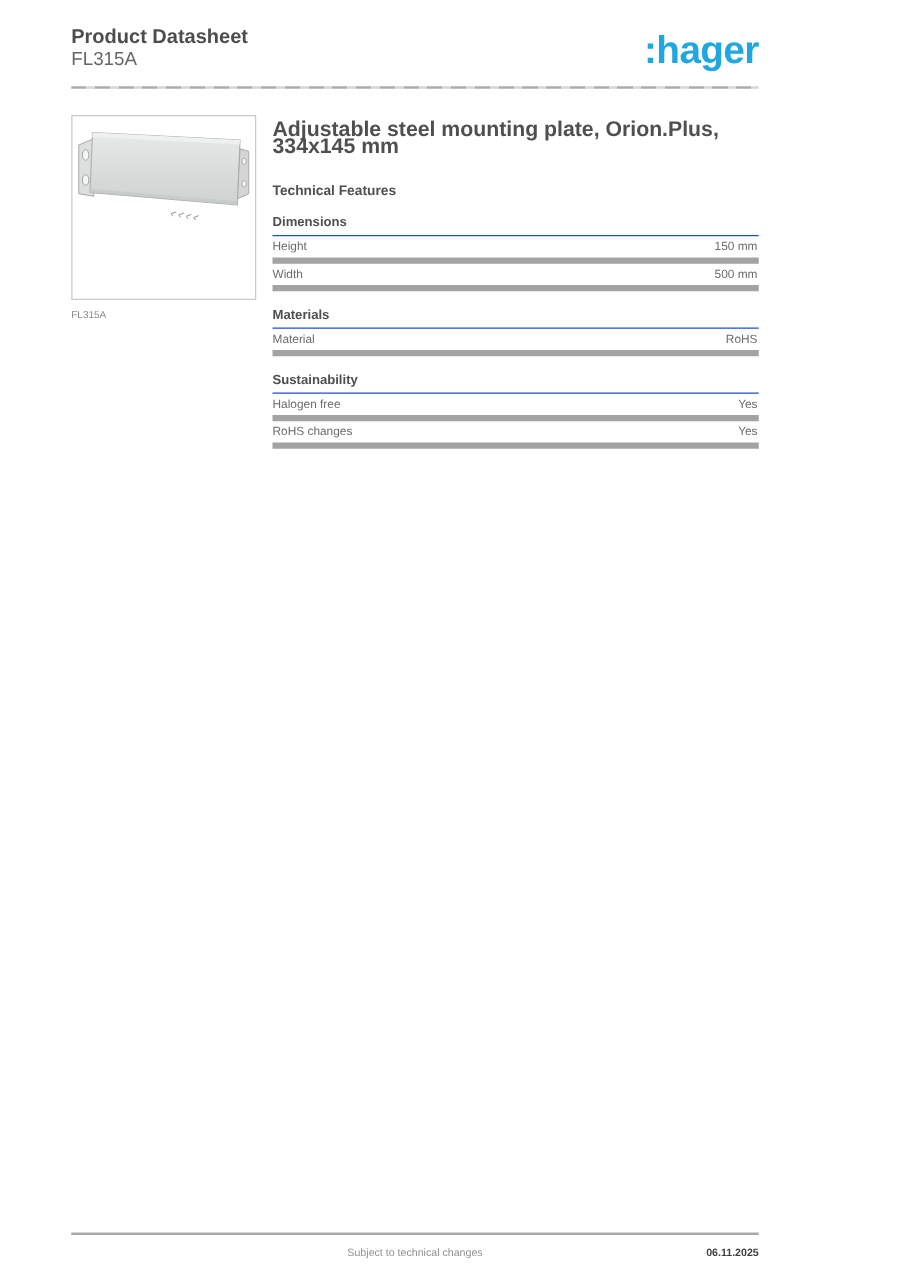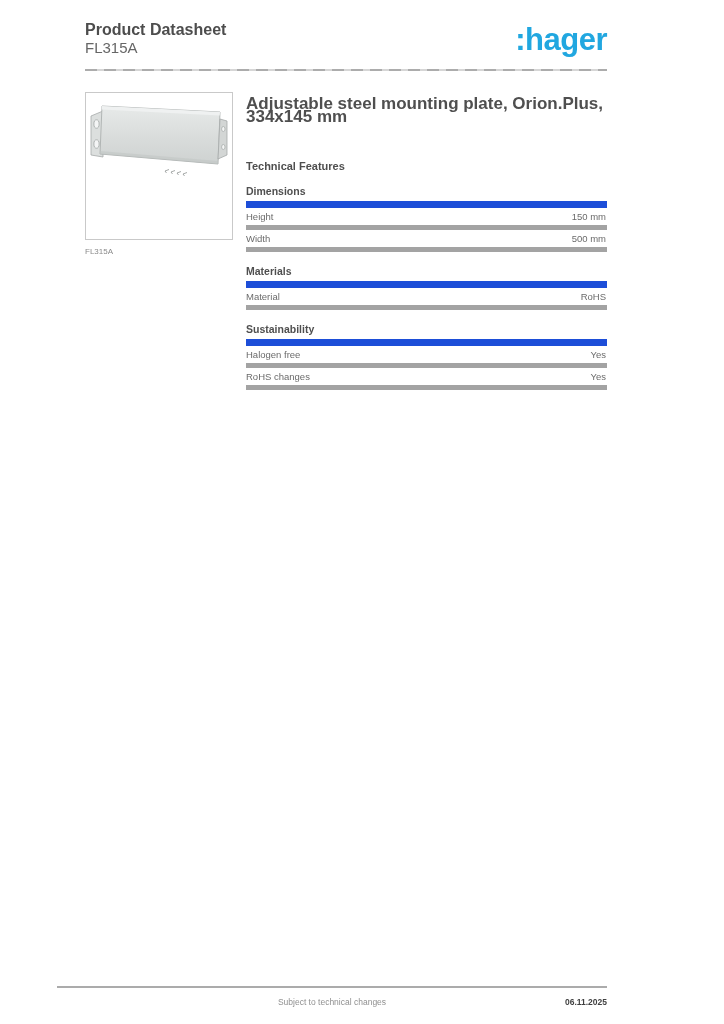--- a/index.html
+++ b/index.html
@@ -1,43 +1,43 @@
 <!DOCTYPE html>
 <html><head>
 <meta charset="utf-8">
 <style>
   * { margin:0; padding:0; box-sizing:border-box; }
   html,body { width:724px; background:#ffffff; }
   body { font-family:"Liberation Sans", sans-serif; color:#4d4d4d; }
-  .page { position:relative; width:656px; height:1024px; background:#ffffff; overflow:hidden;padding-left:28px; }
+  .page { position:relative; width:656px; height:1024px; background:#ffffff; overflow:hidden; }
 
   
   .header { display:flex; justify-content:space-between; align-items:flex-start;
             padding:20px 49px 0 57px; }
   .hdr-title { font-size:16px; font-weight:bold; color:#4d4d4d; line-height:19px; }
   .hdr-sub   { font-size:15px; color:#666666; line-height:18px; }
   .logo { font-size:31px; font-weight:bold; letter-spacing:-0.5px; line-height:27px;
           margin-top:6px; }
   .header-sep { margin:12px 49px 0 57px; height:2px;
           background:repeating-linear-gradient(90deg,#acacac 0 12px,#d6d6d6 12px 19px); }
 
   
   .content { display:flex; margin:21px 49px 0 57px; gap:13px; }
   .left-col { width:148px; flex:0 0 148px; }
   .image-box { width:148px; height:148px; border:1px solid #c9c9c9; background:#ffffff;
                display:flex; align-items:flex-start; justify-content:center; }
   .image-caption { margin-top:7px; font-size:8px; color:#8a8a8a; }
 
   .right-col { flex:1; padding-top:5px; }
   .prod-title { font-size:17px; font-weight:bold; color:#4f4f4f; line-height:13px; }
-  .tech-heading { margin-top:37px; font-size:11px; font-weight:bold; color:#4f4f4f; }
+  .tech-heading { margin-top:24px; font-size:11px; font-weight:bold; color:#4f4f4f; }
 
   .section { margin-top:13px; }
   .section-title { font-size:10.5px; font-weight:bold; color:#4f4f4f;
-                   padding-bottom:4px; border-bottom:7px solid #1d4ed8; }
+                   padding-bottom:4px; border-bottom:1px solid #1d4ed8; }
   .row { display:flex; justify-content:space-between; align-items:center;
          font-size:9.5px; color:#6b6b6b; padding:3px 1px 3px 0;
          border-bottom:5px solid #a3a3a3; min-height:14px; }
 
   
   .footer { position:absolute; left:57px; right:49px; top:986px; }
   .footer-line { height:2px; background:#ababab; }
   .footer-row { position:relative; margin-top:9px; height:12px; }
   .footer-note { position:absolute; left:0; right:0; text-align:center;
                  font-size:8.5px; color:#909090; }

